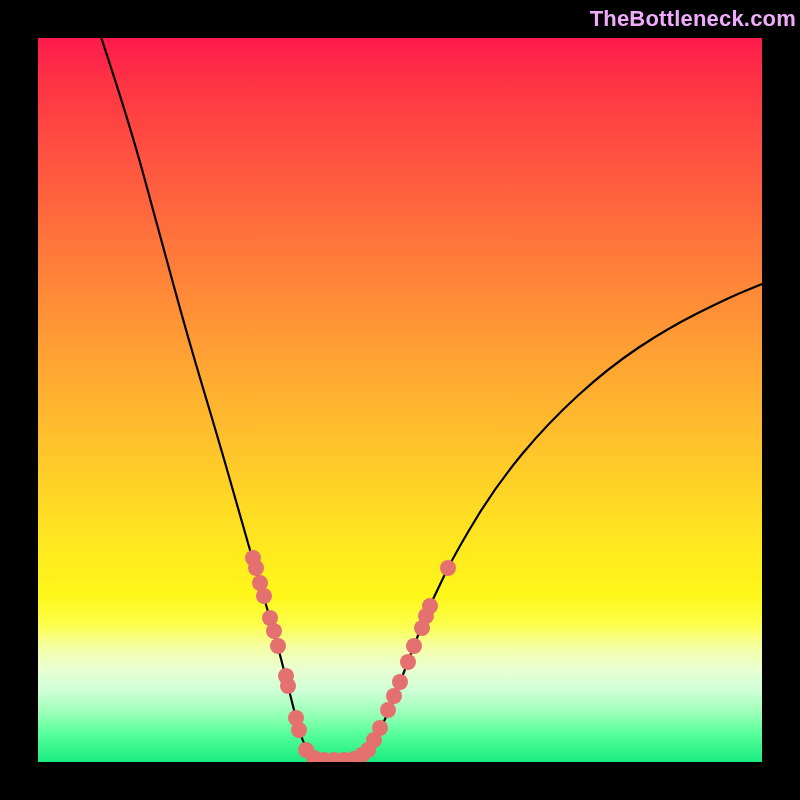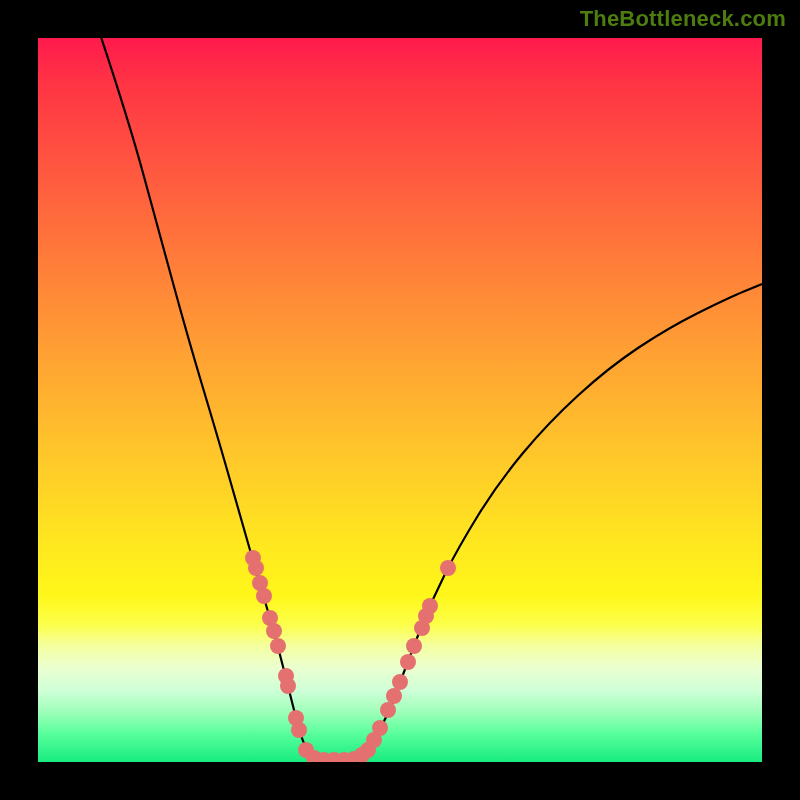--- a/index.html
+++ b/index.html
@@ -36,24 +36,24 @@
       #eaffd0 87%,
       #d0ffd8 90%,
       #a0ffba 93%,
       #5aff9c 96%,
       #18ec80 100%
     );
   }
   .watermark {
     position: absolute;
     top: 6px;
-    right: 14px;
+    right: 4px;
     font-size: 22px;
     font-weight: 600;
-    color: #4d7c0f;
+    color: #f0abfc;
     letter-spacing: 0.2px;
     user-select: none;
   }
   svg.curve {
     position: absolute;
     inset: 0;
     width: 100%;
     height: 100%;
   }
   .curve-path {

